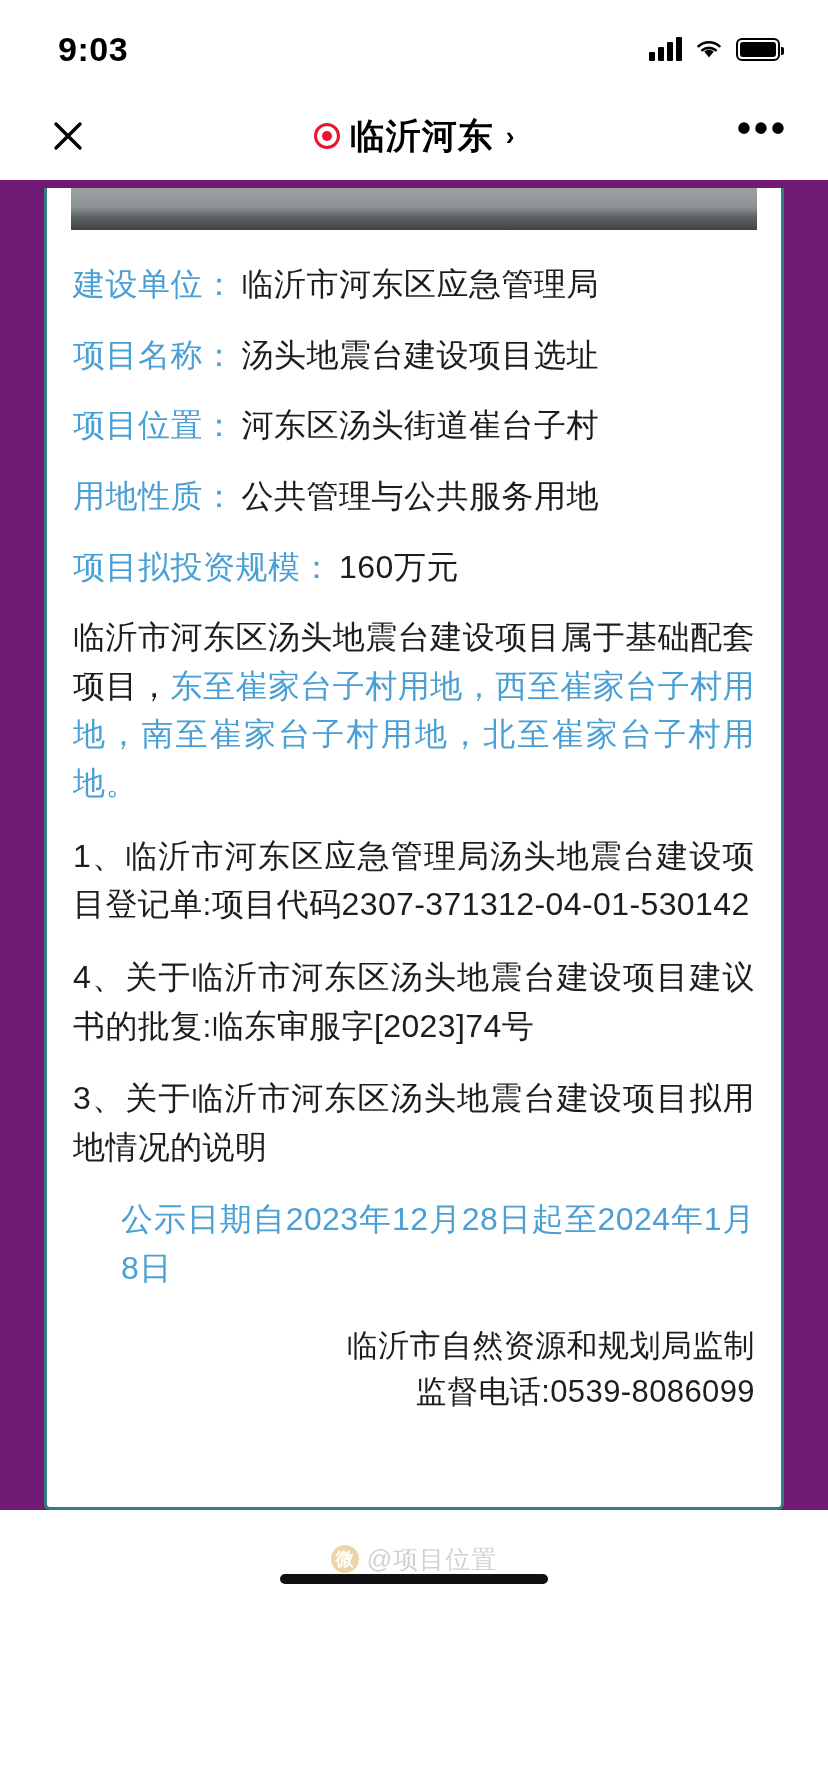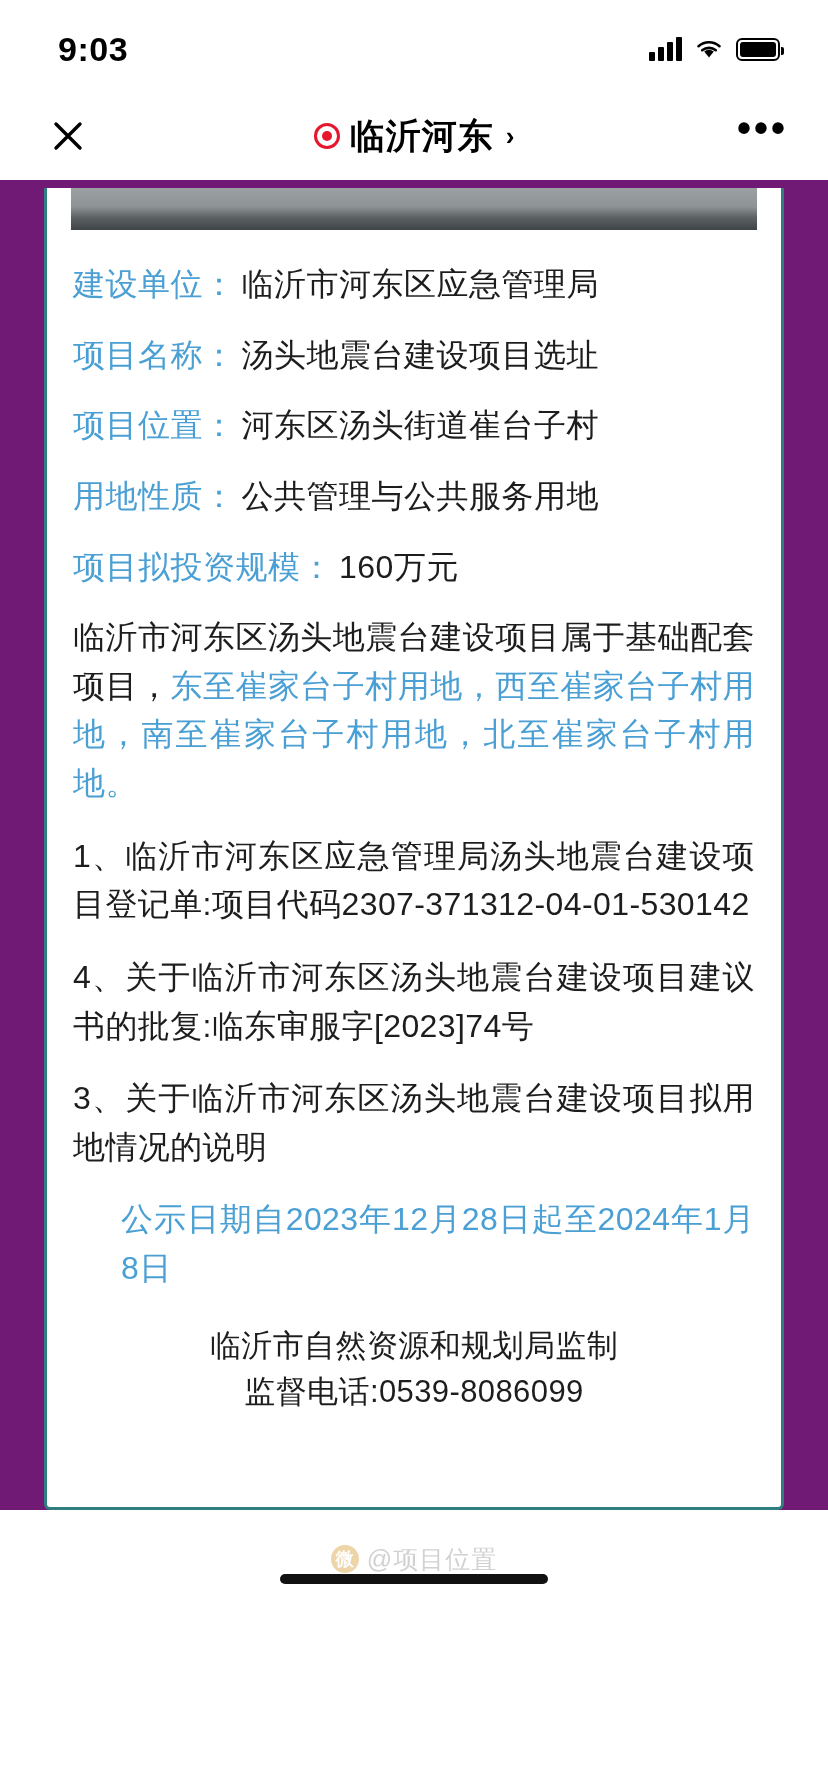--- a/index.html
+++ b/index.html
@@ -194,21 +194,21 @@
     letter-spacing: 0.4px;
     text-align: justify;
   }
   .para .blue { color: #4a9fd4; }
   .para.blue-all { color: #4a9fd4; margin-left: 48px; }
 
   .footer-line {
     font-size: 31px;
     line-height: 1.5;
     color: #1d1d1d;
-    text-align: center;
+    text-align: right;
     letter-spacing: 0.4px;
   }
   .footer-block { margin-top: 30px; }
 
   
   .bottom-area {
     position: absolute;
     left: 0; right: 0; bottom: 0;
     height: 98px;
     background: #ffffff;

